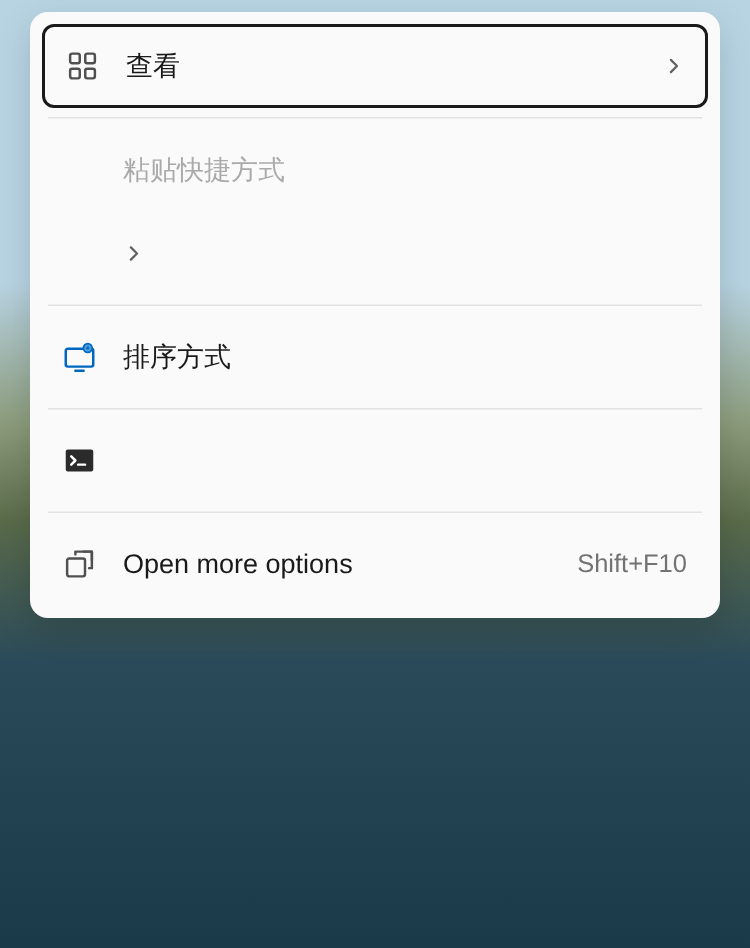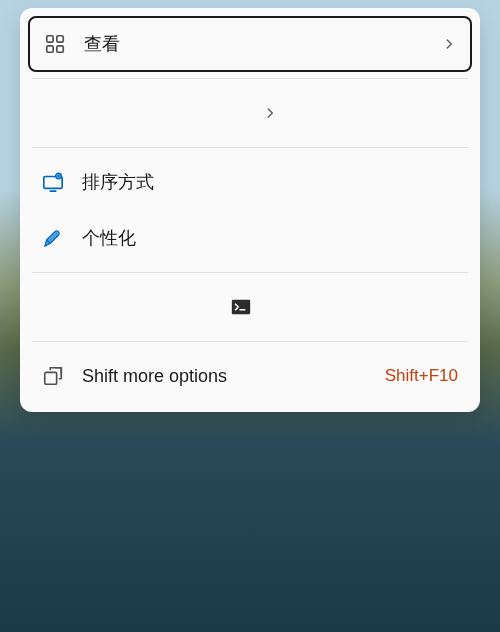--- a/index.html
+++ b/index.html
@@ -28,21 +28,20 @@
       color: #1a1a1a;
     }
     .menu-item {
       display: flex;
       align-items: center;
       height: 56px;
       padding: 16px 14px;
       border-radius: 8px;
       cursor: pointer;
       position: relative;
-      justify-content: center;
     }
     .menu-item.focused {
       border: 2.5px solid #1a1a1a;
       border-radius: 8px;
     }
     .menu-item.disabled {
       color: #aaaaaa;
       cursor: default;
     }
     .menu-icon {
@@ -64,21 +63,21 @@
     }
     .menu-chevron {
       width: 14px;
       height: 14px;
       flex-shrink: 0;
       display: flex;
       align-items: center;
       justify-content: center;
     }
     .menu-shortcut {
-      color: #c2410c;
+      color: #737373;
       font-size: 17px;
     }
     .divider {
       height: 1px;
       background: #e2e2e2;
       margin: 6px 4px;
     }
   </style>
 </head>
 <body>
@@ -99,20 +98,24 @@
       <svg viewBox="0 0 24 24" width="14" height="14" fill="none" stroke="#606060" stroke-width="2.5" stroke-linecap="round" stroke-linejoin="round">
         <polyline points="9 5 16 12 9 19"></polyline>
       </svg>
     </span>
   </div>
 
 
   <div class="divider"></div>
 
 
+  <div class="menu-item disabled">
+    <span class="menu-icon-spacer"></span>
+    <span class="menu-label">粘贴快捷方式</span>
+  </div>
 
   <div class="menu-item">
     <span class="menu-icon-spacer"></span>
     <span class="menu-chevron">
       <svg viewBox="0 0 24 24" width="14" height="14" fill="none" stroke="#606060" stroke-width="2.5" stroke-linecap="round" stroke-linejoin="round">
         <polyline points="9 5 16 12 9 19"></polyline>
       </svg>
     </span>
   </div>
 
@@ -123,29 +126,20 @@
       <svg viewBox="0 0 24 24" width="22" height="22">
         <rect x="2" y="6" width="20" height="13" rx="1.5" fill="none" stroke="#0067c0" stroke-width="1.8"></rect>
         <line x1="9" y1="22" x2="15" y2="22" stroke="#0067c0" stroke-width="1.8" stroke-linecap="round"></line>
         <circle cx="18" cy="5.5" r="3.2" fill="#4a9edb" stroke="#0067c0" stroke-width="1.2"></circle>
         <circle cx="18" cy="5.5" r="1.1" fill="#0067c0"></circle>
       </svg>
     </span>
     <span class="menu-label">排序方式</span>
   </div>
 
-  <div class="menu-item">
-    <span class="menu-icon">
-      <svg viewBox="0 0 24 24" width="22" height="22">
-        <path d="M3 21 L5 14 L14 5 C15 4 17 4 18 5 C19 6 19 8 18 9 L9 18 L3 21 Z" fill="#4a9edb" stroke="#0067c0" stroke-width="1.2"></path>
-        <path d="M5 14 L9 18" fill="none" stroke="#0067c0" stroke-width="1.2"></path>
-      </svg>
-    </span>
-    <span class="menu-label">个性化</span>
-  </div>
 
   <div class="divider"></div>
 
   <div class="menu-item">
     <span class="menu-icon">
       <svg viewBox="0 0 24 24" width="22" height="22">
         <rect x="2" y="4" width="20" height="16" rx="1.5" fill="#2b2b2b"></rect>
         <polyline points="6 9 9 12 6 15" fill="none" stroke="#ffffff" stroke-width="1.8" stroke-linecap="round" stroke-linejoin="round"></polyline>
         <line x1="11" y1="15" x2="16" y2="15" stroke="#ffffff" stroke-width="1.8" stroke-linecap="round"></line>
       </svg>
@@ -155,17 +149,17 @@
   <div class="divider"></div>
 
   <div class="menu-item">
     <span class="menu-icon">
       <svg viewBox="0 0 24 24" width="22" height="22" fill="none" stroke="#505050" stroke-width="1.8" stroke-linecap="round" stroke-linejoin="round">
         <rect x="3" y="8" width="13" height="13" rx="1.5"></rect>
         <polyline points="9 5 9 3 21 3 21 15 19 15"></polyline>
         <polyline points="15 3 21 3 21 9"></polyline>
       </svg>
     </span>
-    <span class="menu-label">Shift more options</span>
+    <span class="menu-label">Open more options</span>
     <span class="menu-shortcut">Shift+F10</span>
   </div>
 
 </div>
 
 </body></html>

